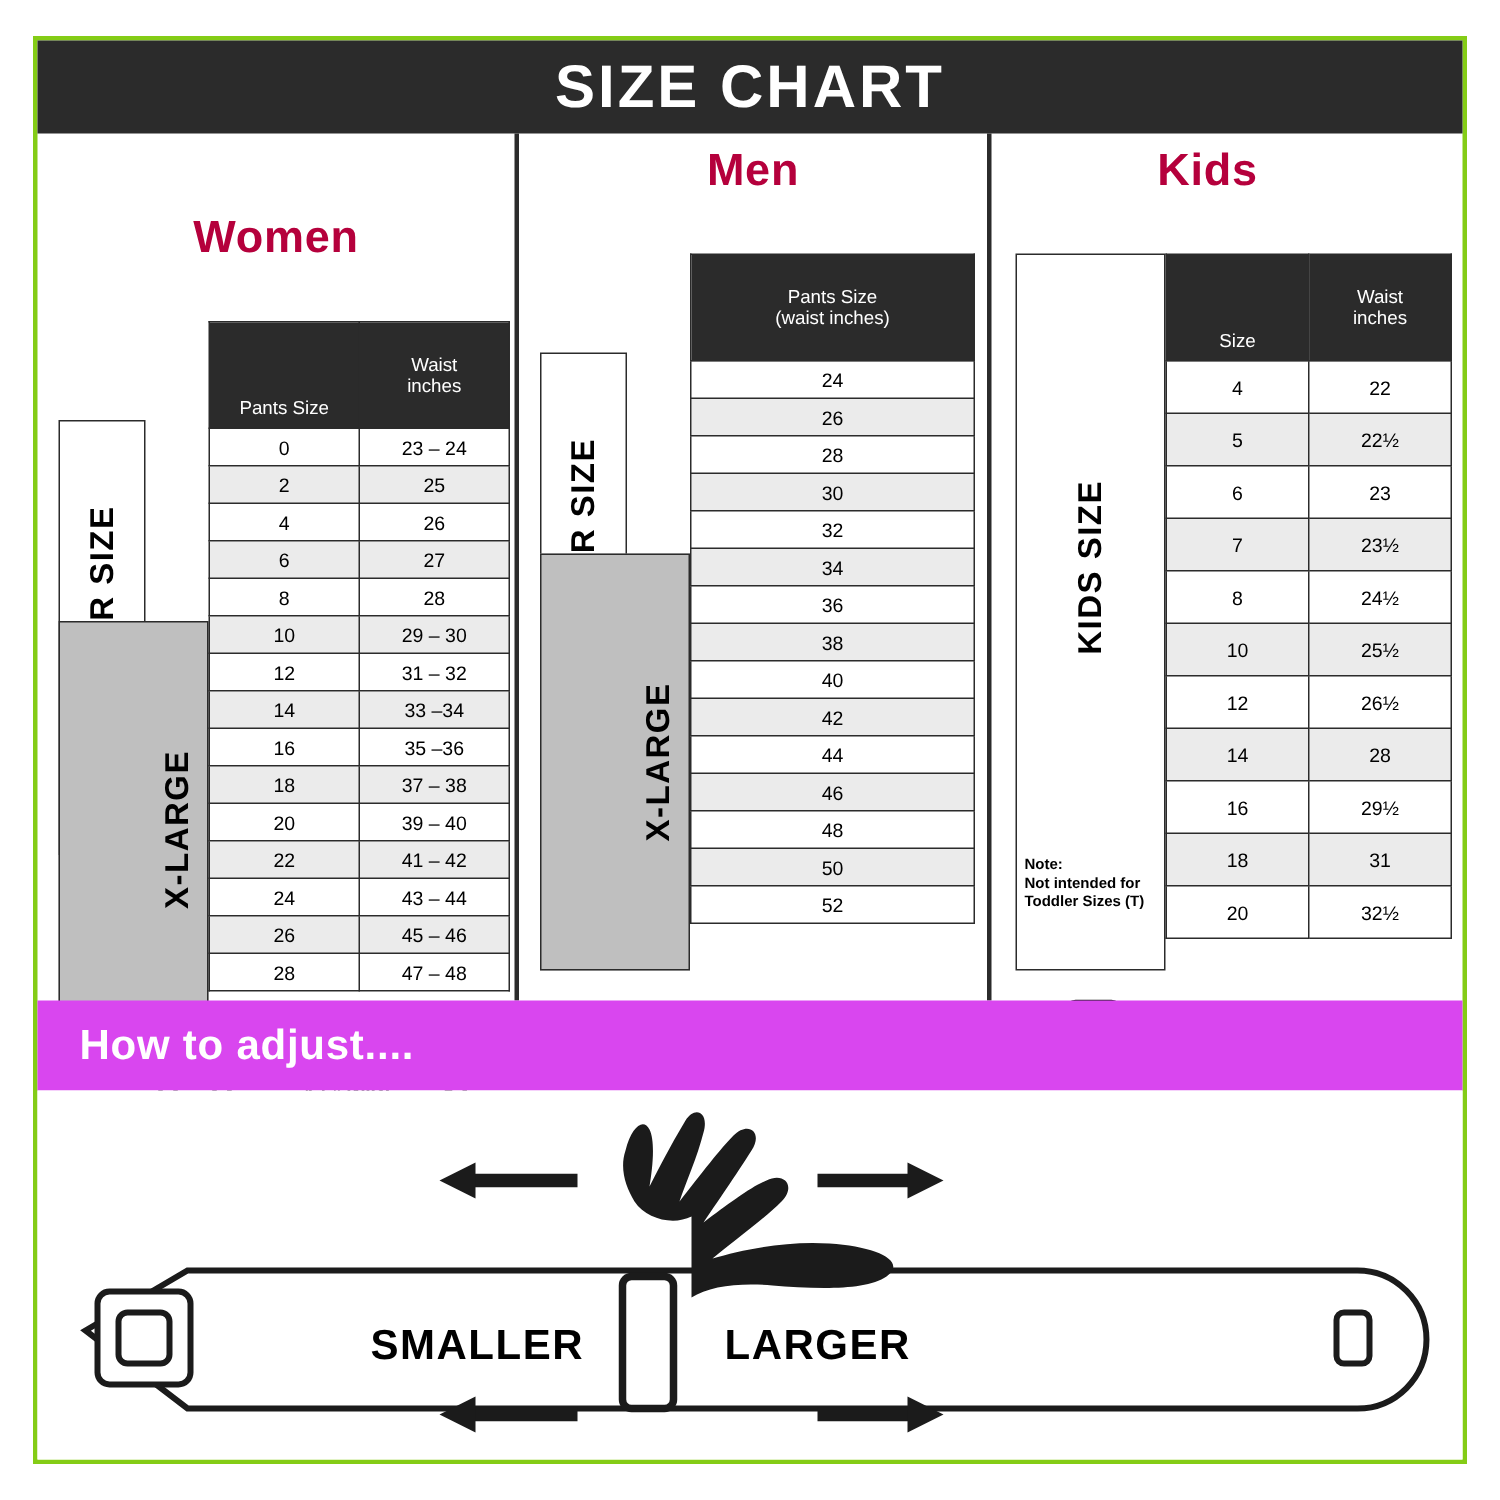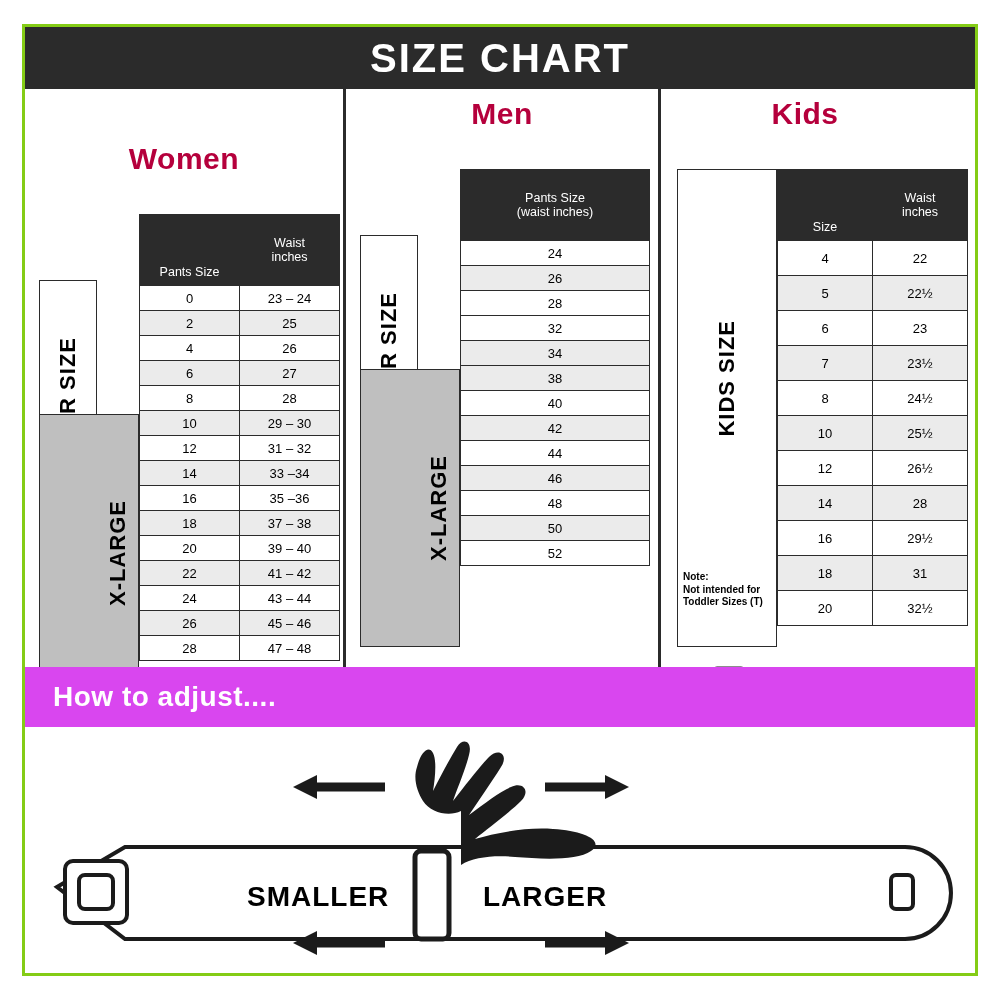--- a/index.html
+++ b/index.html
@@ -312,25 +312,31 @@
             <tbody>
                 <tr>
                   <td>24</td>
                 </tr>
                 <tr class="alt">
                   <td>26</td>
                 </tr>
                 <tr>
                   <td>28</td>
                 </tr>
+                <tr class="alt">
+                  <td>30</td>
+                </tr>
                 <tr>
                   <td>32</td>
                 </tr>
                 <tr class="alt">
                   <td>34</td>
+                </tr>
+                <tr>
+                  <td>36</td>
                 </tr>
                 <tr class="alt">
                   <td>38</td>
                 </tr>
                 <tr>
                   <td>40</td>
                 </tr>
                 <tr class="alt">
                   <td>42</td>
                 </tr>

